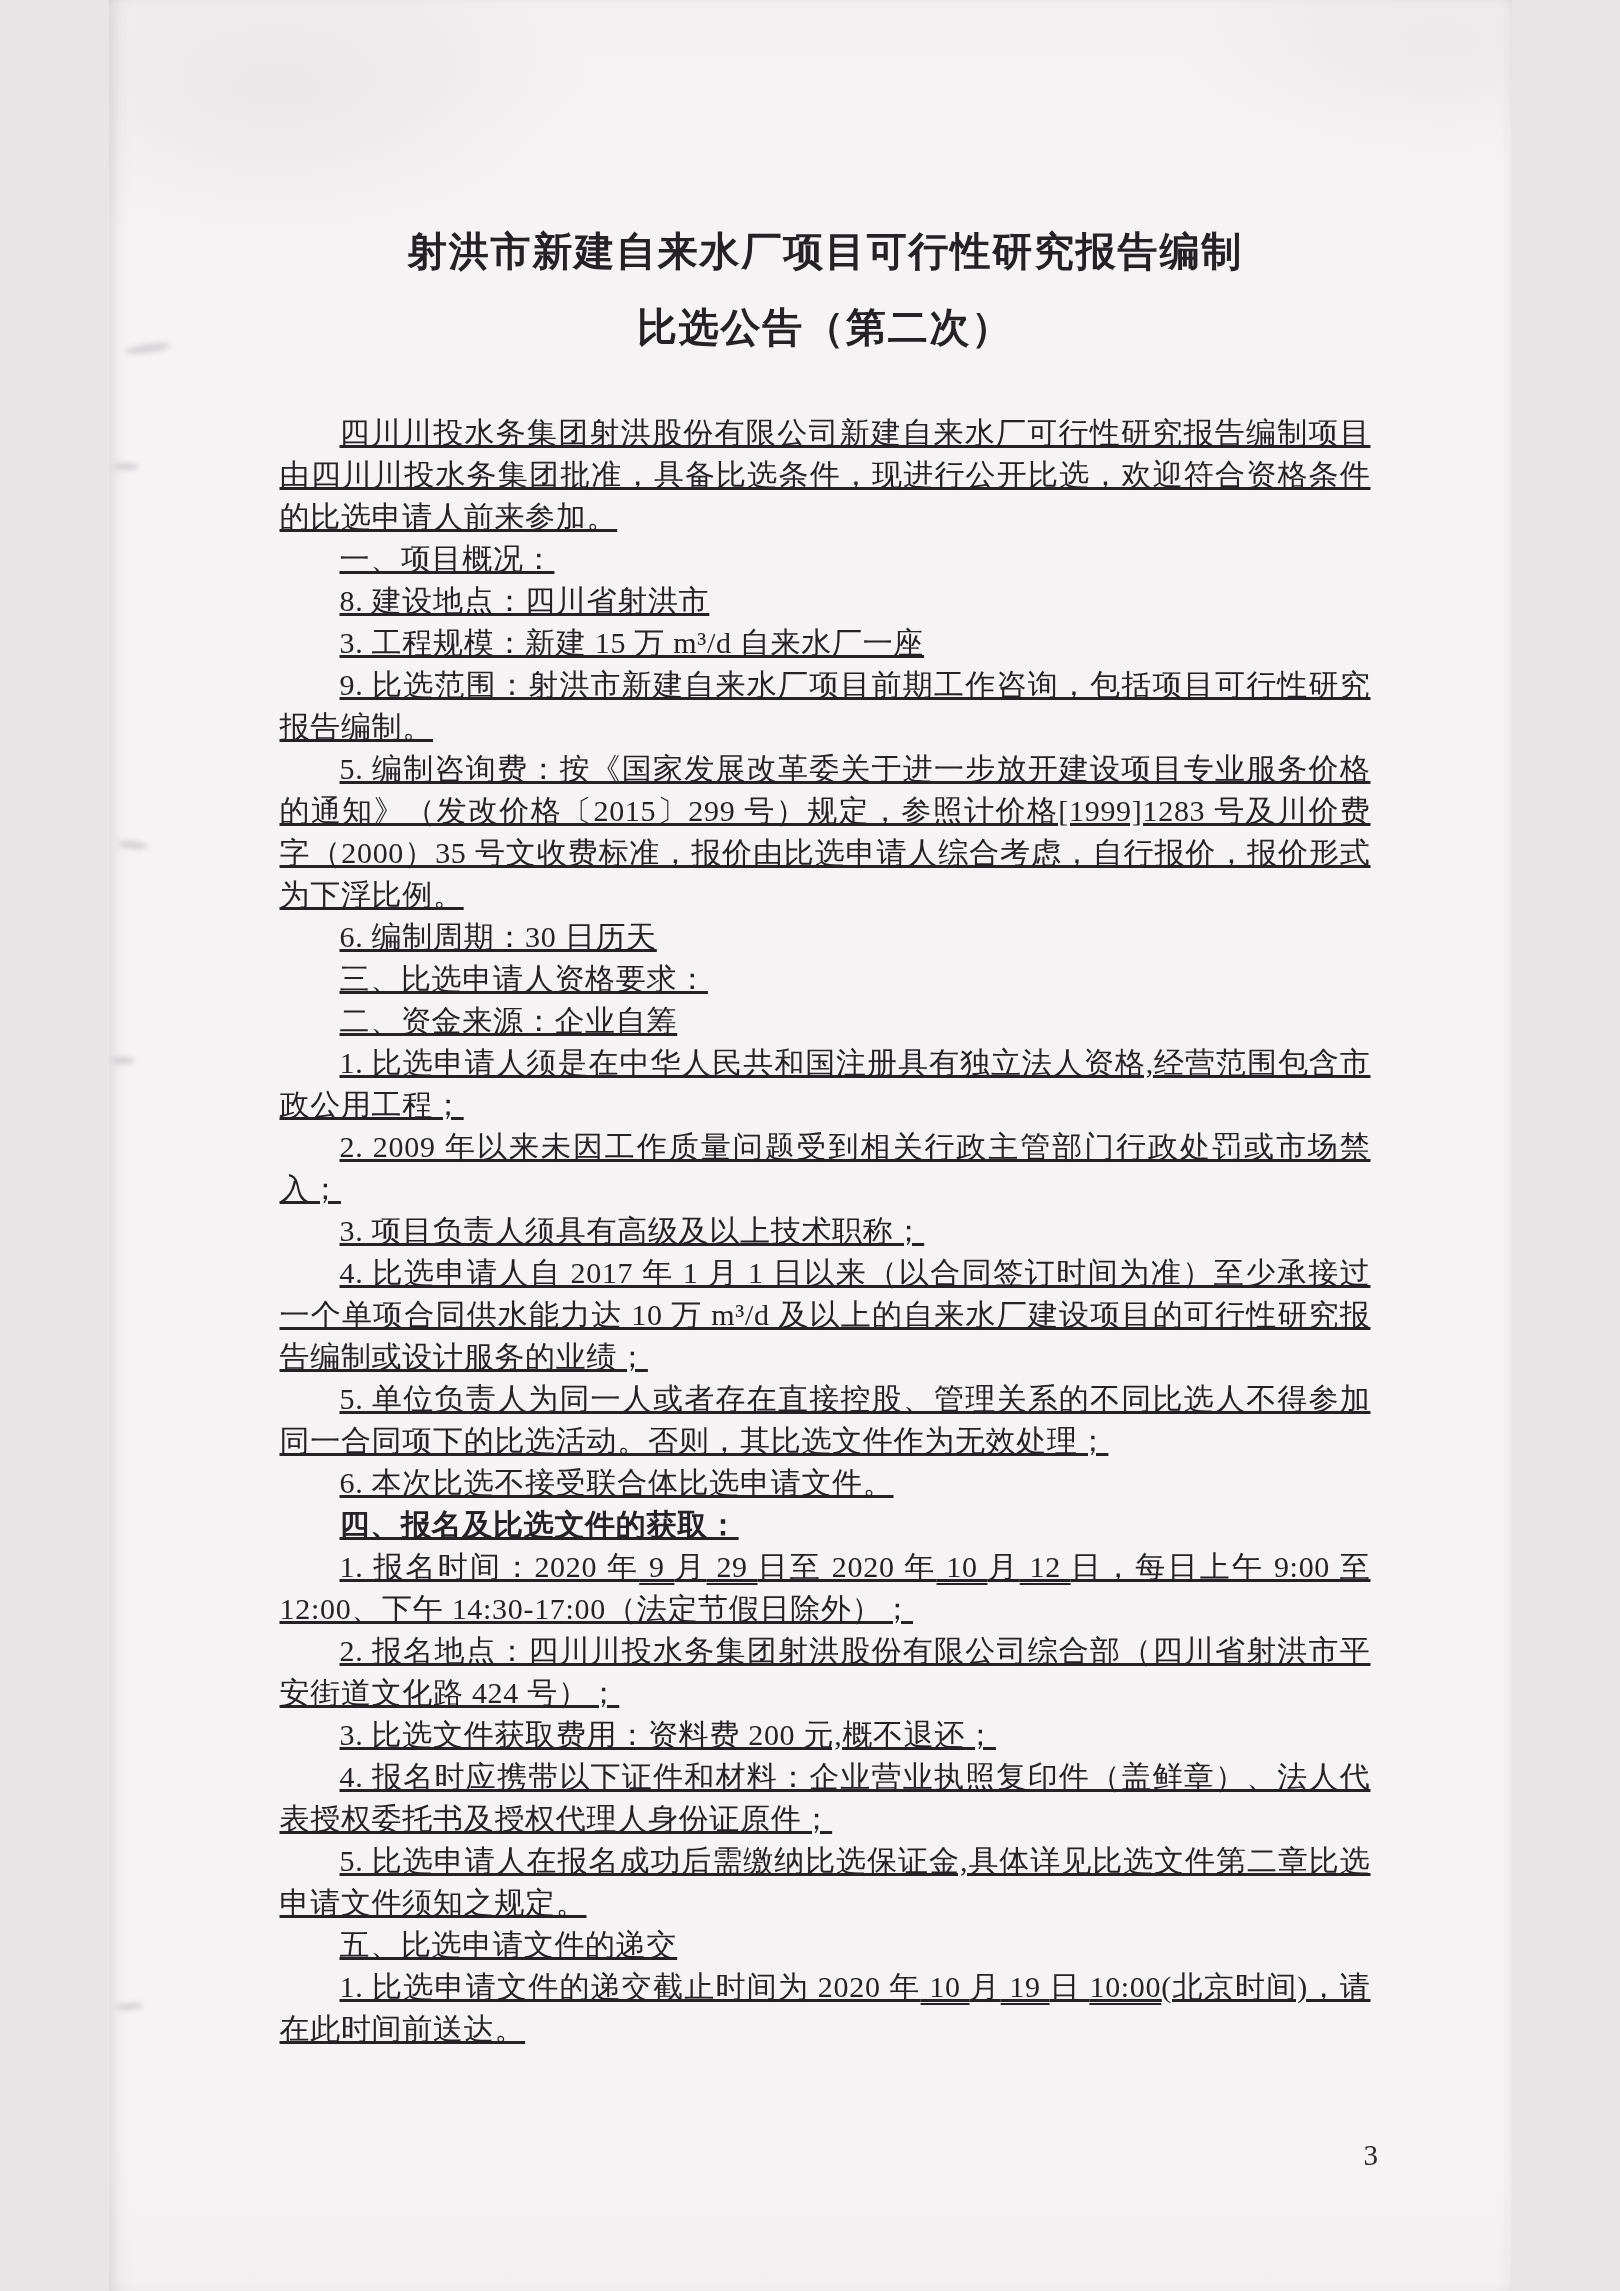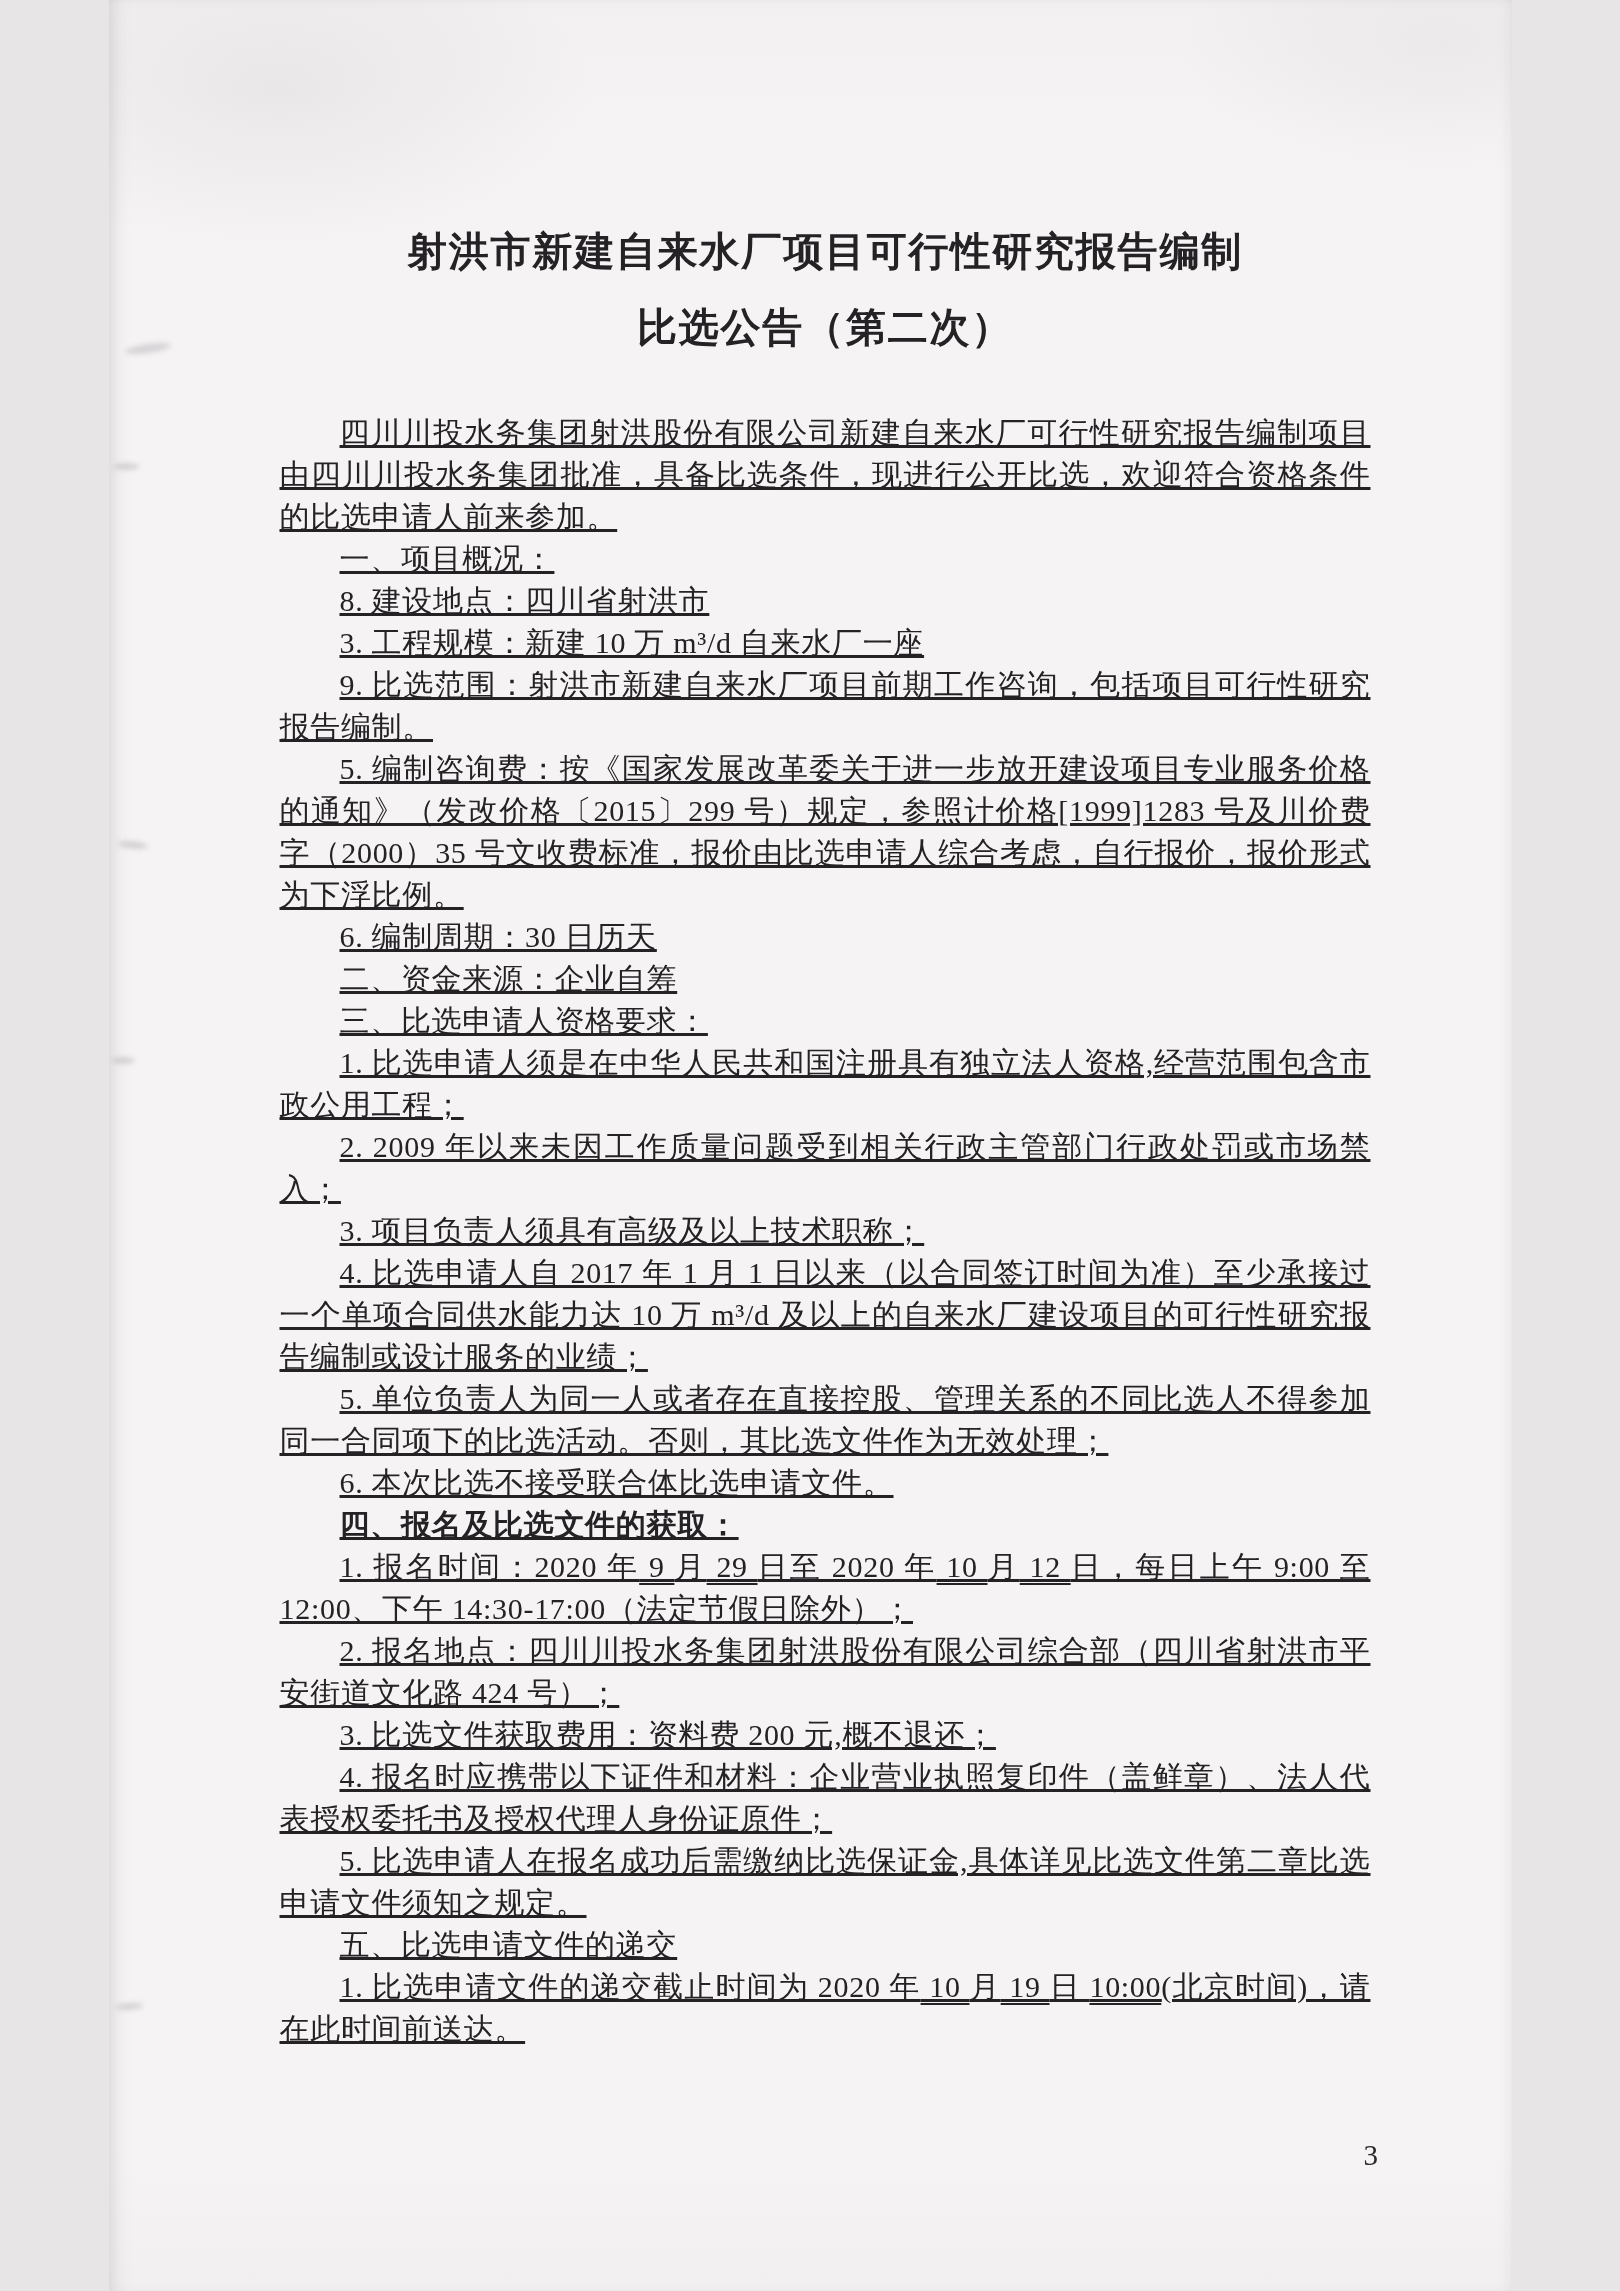--- a/index.html
+++ b/index.html
@@ -85,26 +85,26 @@
 
   <div class="title-block">
     <div>射洪市新建自来水厂项目可行性研究报告编制</div>
     <div>比选公告（第二次）</div>
   </div>
 
   <div class="doc-body">
       <p><span>四川川投水务集团射洪股份有限公司新建自来水厂可行性研究报告编制项目由四川川投水务集团批准，具备比选条件，现进行公开比选，欢迎符合资格条件的比选申请人前来参加。</span></p>
       <p><span>一、项目概况：</span></p>
       <p><span>8. 建设地点：四川省射洪市</span></p>
-      <p><span>3. 工程规模：新建 10 万 m³/d 自来水厂一座</span></p>
+      <p><span>3. 工程规模：新建 15 万 m³/d 自来水厂一座</span></p>
       <p><span>9. 比选范围：射洪市新建自来水厂项目前期工作咨询，包括项目可行性研究报告编制。</span></p>
       <p><span>5. 编制咨询费：按《国家发展改革委关于进一步放开建设项目专业服务价格的通知》（发改价格〔2015〕299 号）规定，参照计价格[1999]1283 号及川价费字（2000）35 号文收费标准，报价由比选申请人综合考虑，自行报价，报价形式为下浮比例。</span></p>
       <p><span>6. 编制周期：30 日历天</span></p>
+      <p><span>三、比选申请人资格要求：</span></p>
       <p><span>二、资金来源：企业自筹</span></p>
-      <p><span>三、比选申请人资格要求：</span></p>
       <p><span>1. 比选申请人须是在中华人民共和国注册具有独立法人资格,经营范围包含市政公用工程；</span></p>
       <p><span>2. 2009 年以来未因工作质量问题受到相关行政主管部门行政处罚或市场禁入；</span></p>
       <p><span>3. 项目负责人须具有高级及以上技术职称；</span></p>
       <p><span>4. 比选申请人自 2017 年 1 月 1 日以来（以合同签订时间为准）至少承接过一个单项合同供水能力达 10 万 m³/d 及以上的自来水厂建设项目的可行性研究报告编制或设计服务的业绩；</span></p>
       <p><span>5. 单位负责人为同一人或者存在直接控股、管理关系的不同比选人不得参加同一合同项下的比选活动。否则，其比选文件作为无效处理；</span></p>
       <p><span>6. 本次比选不接受联合体比选申请文件。</span></p>
       <p class="bold"><span>四、报名及比选文件的获取：</span></p>
       <p><span>1. 报名时间：2020 年</span><span class="u"> 9 </span><span>月</span><span class="u"> 29 </span><span>日至 2020 年</span><span class="u"> 10 </span><span>月</span><span class="u"> 12 </span><span>日，每日上午 9:00 至 12:00、下午 14:30-17:00（法定节假日除外）；</span></p>
       <p><span>2. 报名地点：四川川投水务集团射洪股份有限公司综合部（四川省射洪市平安街道文化路 424 号）；</span></p>
       <p><span>3. 比选文件获取费用：资料费 200 元,概不退还；</span></p>

